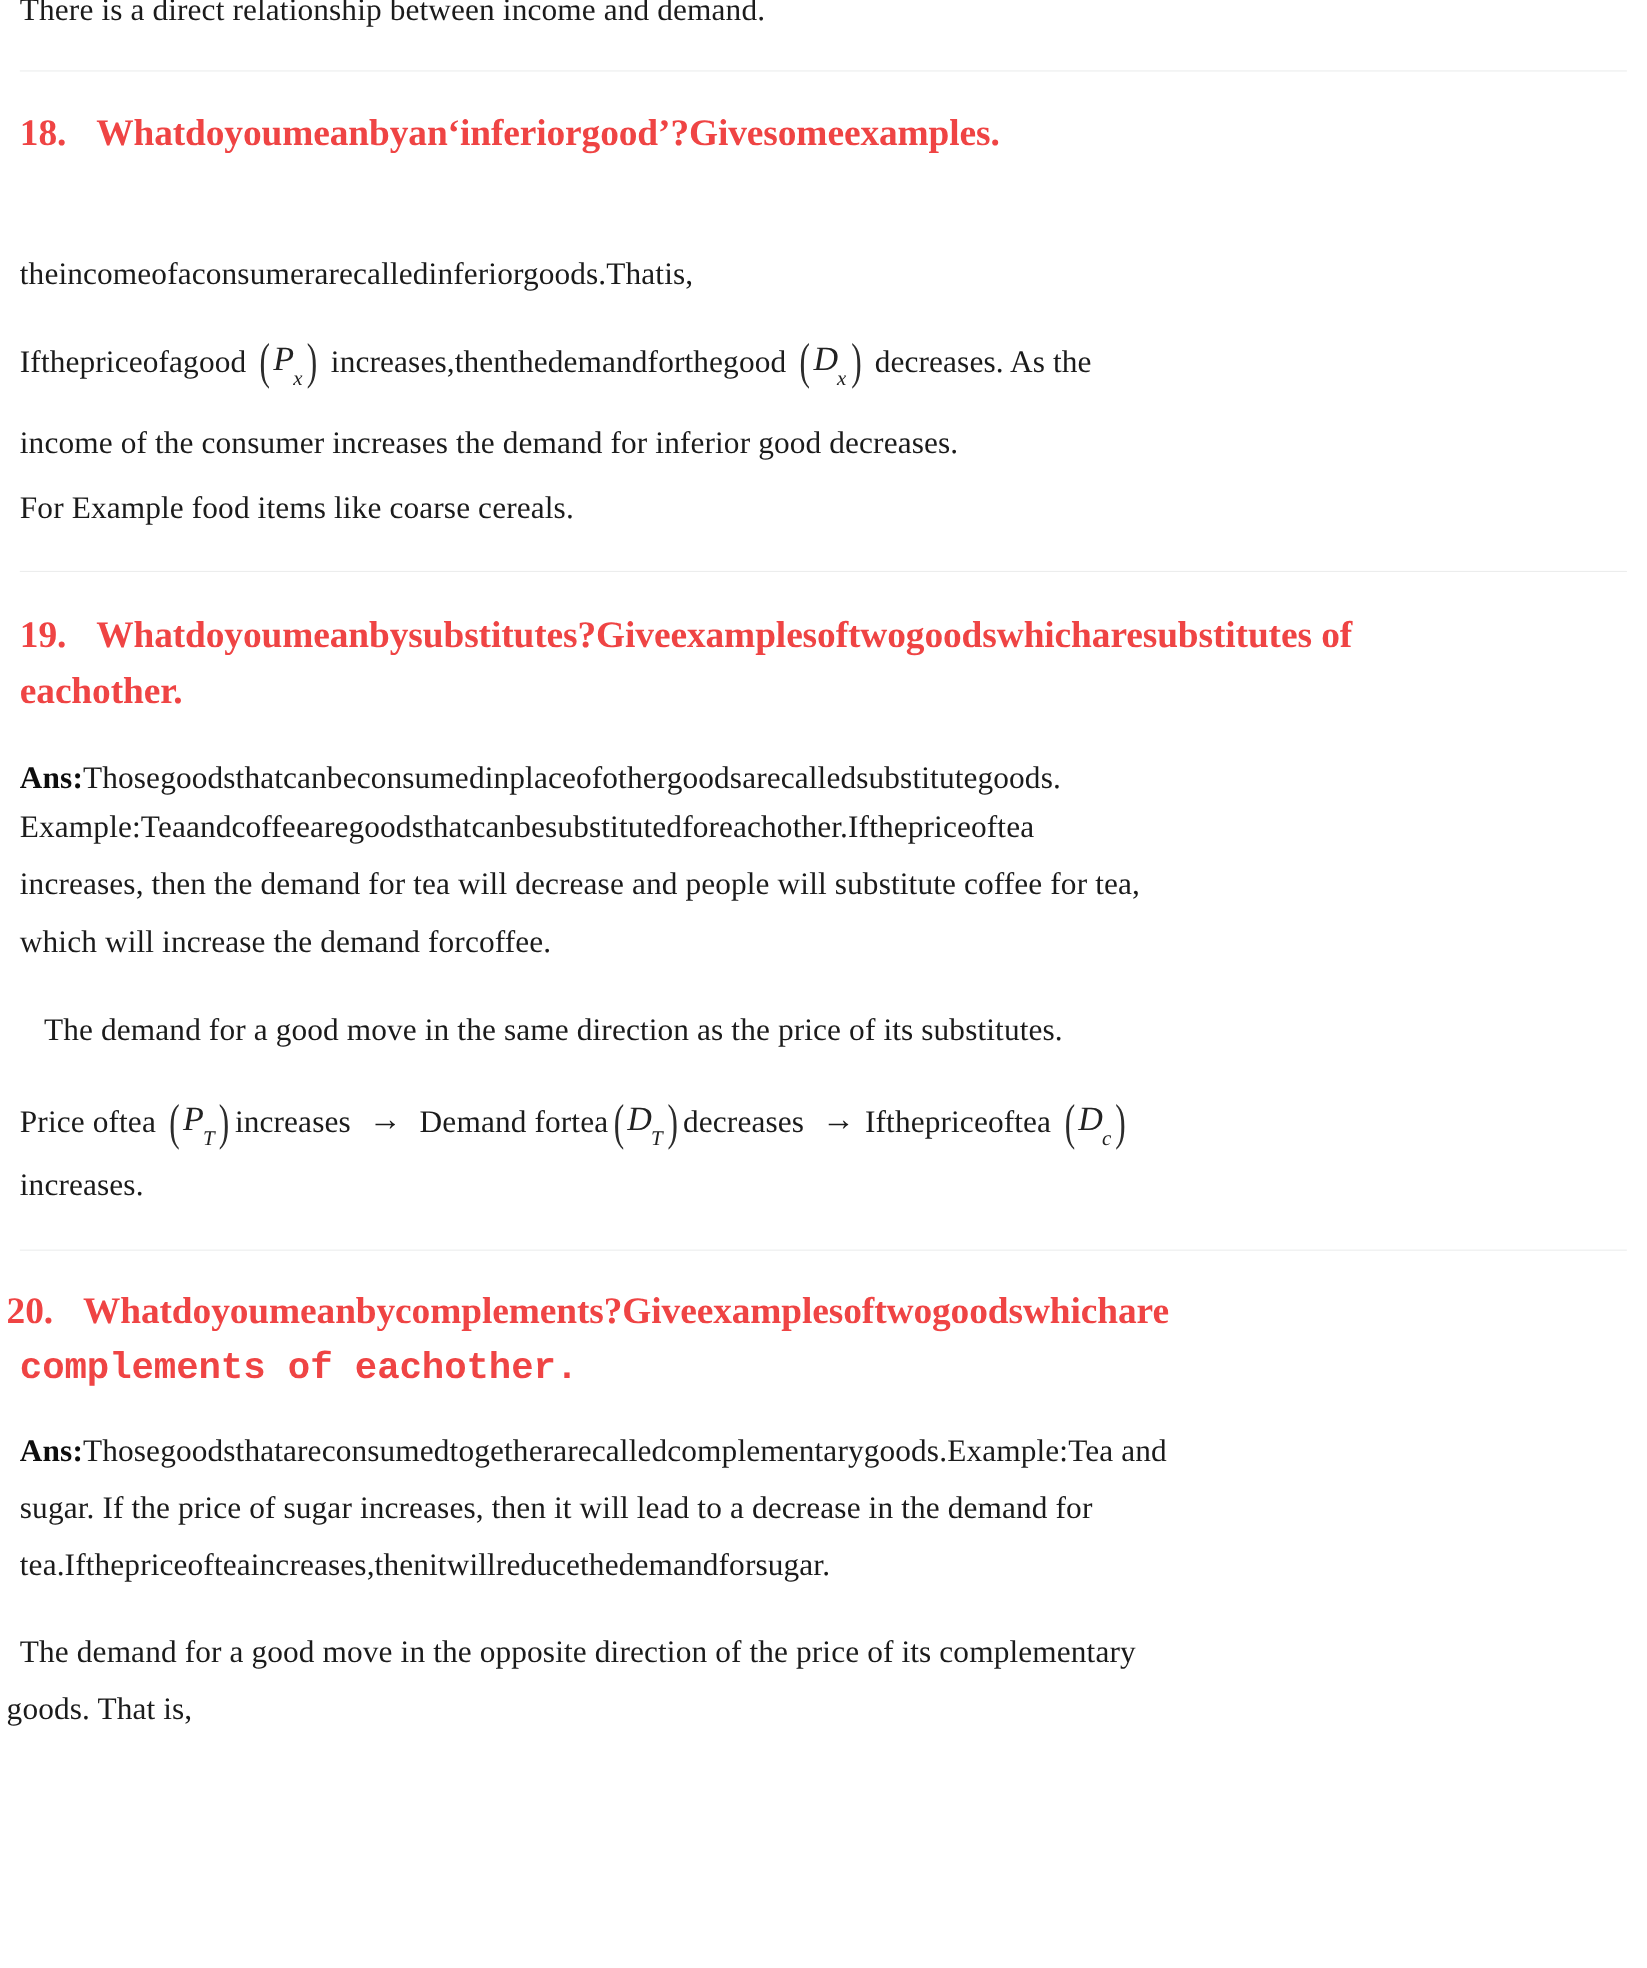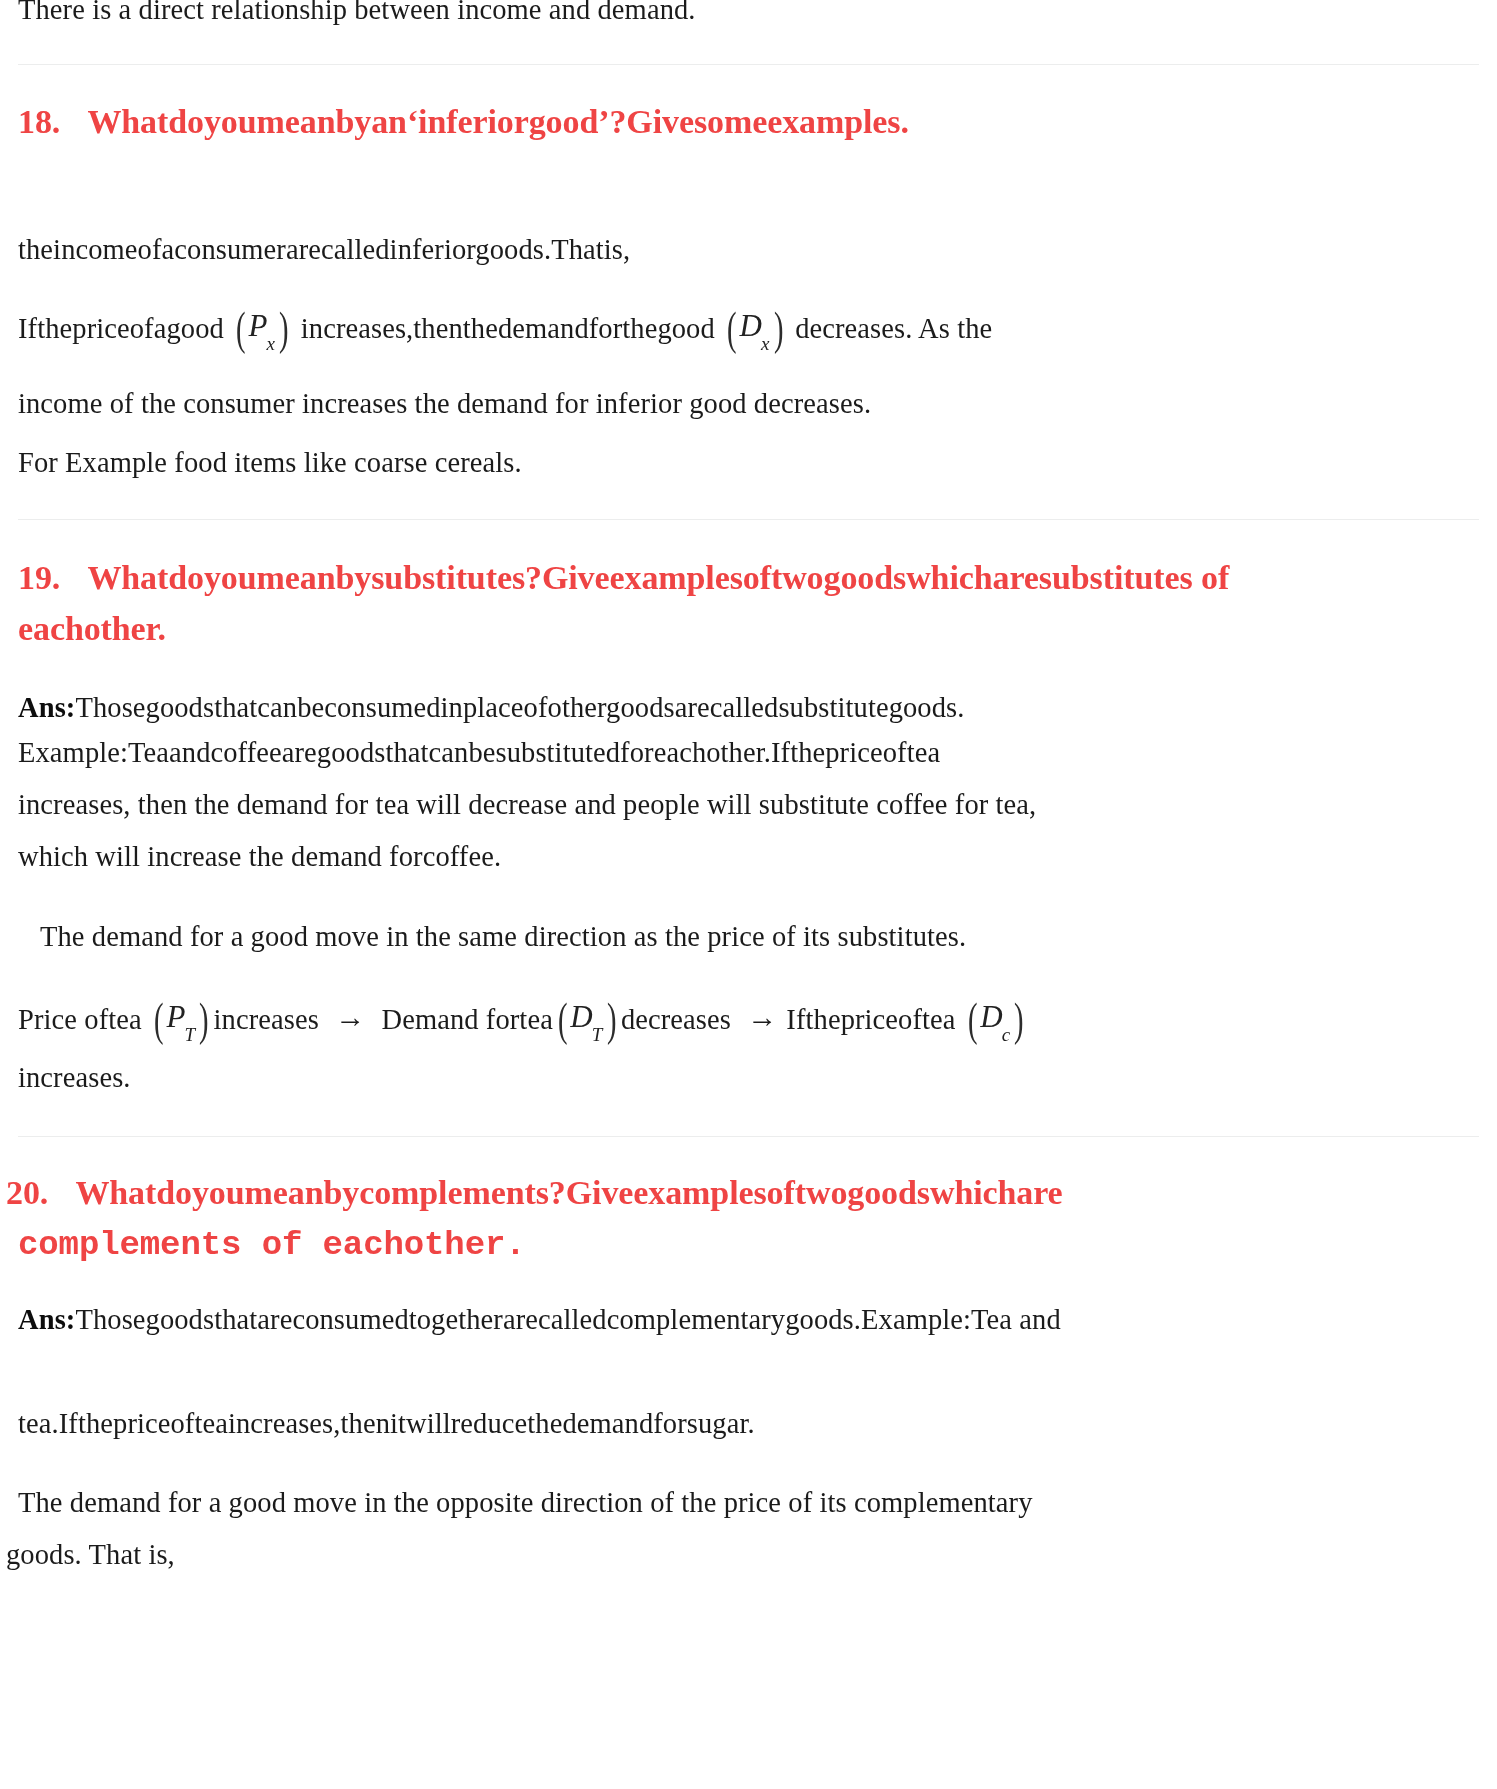--- a/index.html
+++ b/index.html
@@ -182,18 +182,19 @@
   <div class="abs qhead" id="q20-head-l1">
     <span>20.</span>
     <span style="display:inline-block;width:11px"></span>
     <span>Whatdoyoumeanbycomplements?Giveexamplesoftwogoodswhichare</span>
   </div>
   <div class="abs qhead" id="q20-head-l2">complements of eachother.</div>
 
   <div class="abs line" id="q20-a-l1">
     <span class="ansbold">Ans:</span><span>Thosegoodsthatareconsumedtogetherarecalledcomplementarygoods.Example:Tea and</span>
   </div>
+  <div class="abs line" id="q20-a-l2">sugar. If the price of sugar increases, then it will lead to a decrease in the demand for</div>
   <div class="abs line" id="q20-a-l3">tea.Ifthepriceofteaincreases,thenitwillreducethedemandforsugar.</div>
 
   <div class="abs line" id="q20-l4">The demand for a good move in the opposite direction of the price of its complementary</div>
   <div class="abs line" id="q20-l5">goods. That is,</div>
 
 </div>
 
 </body></html>

